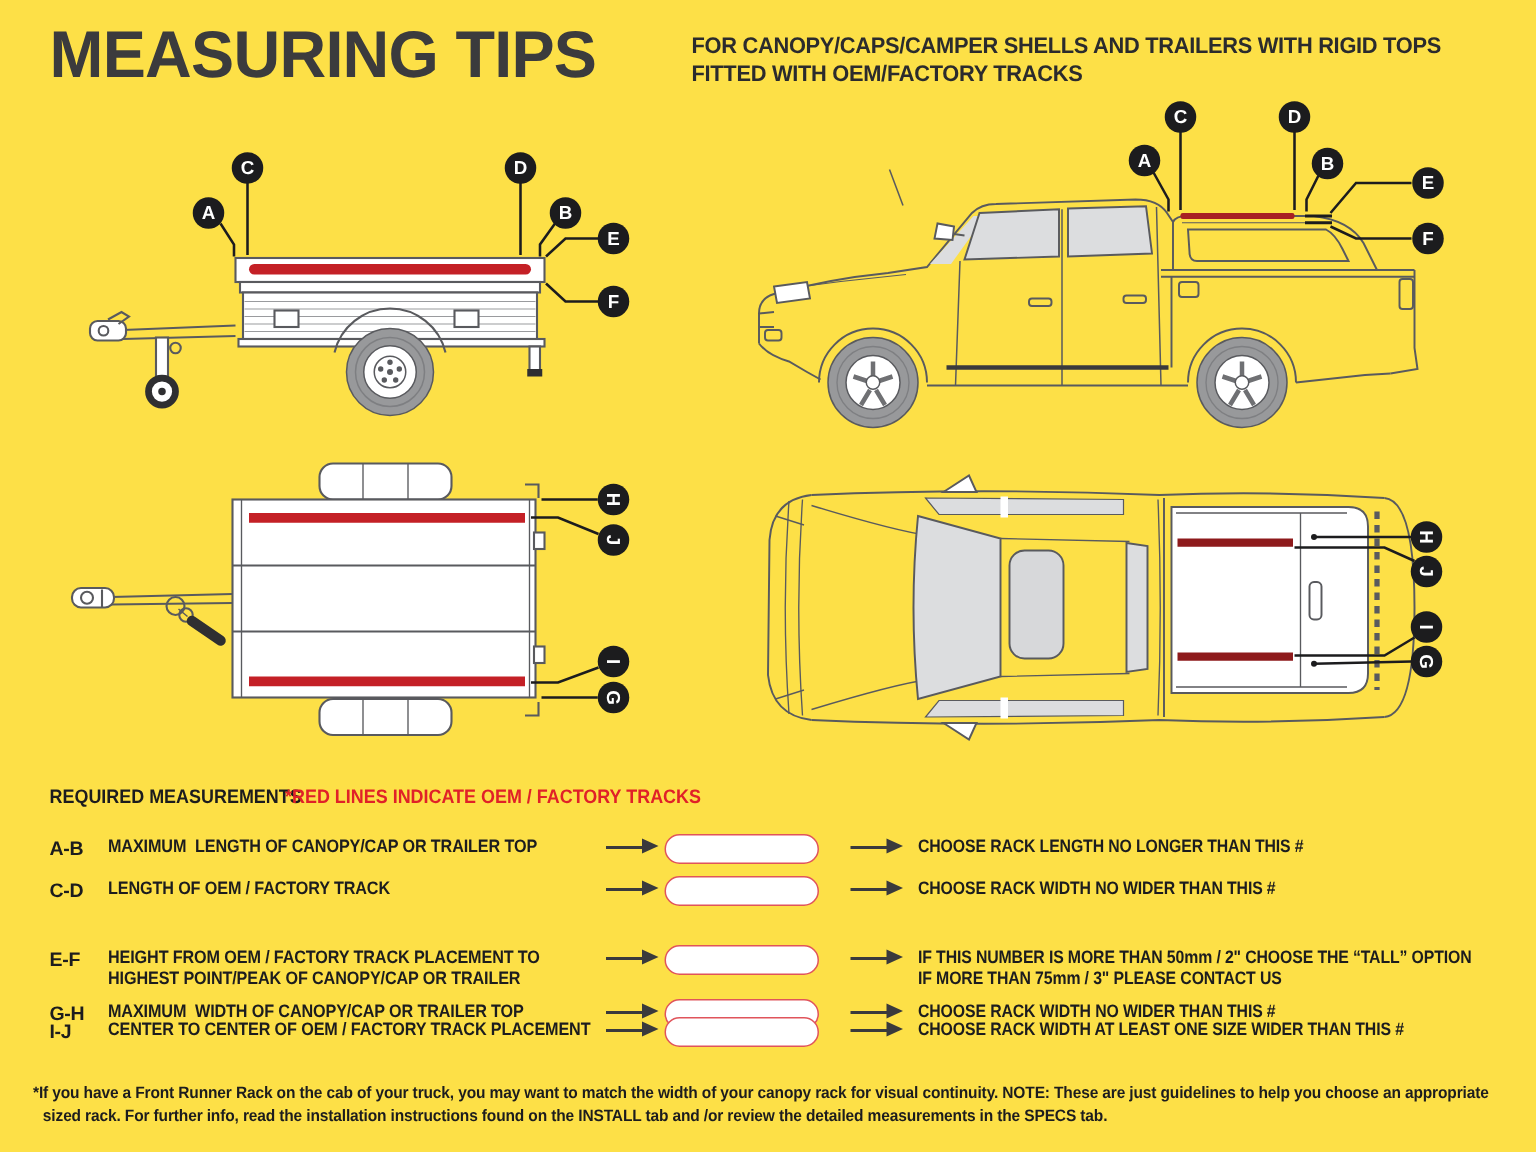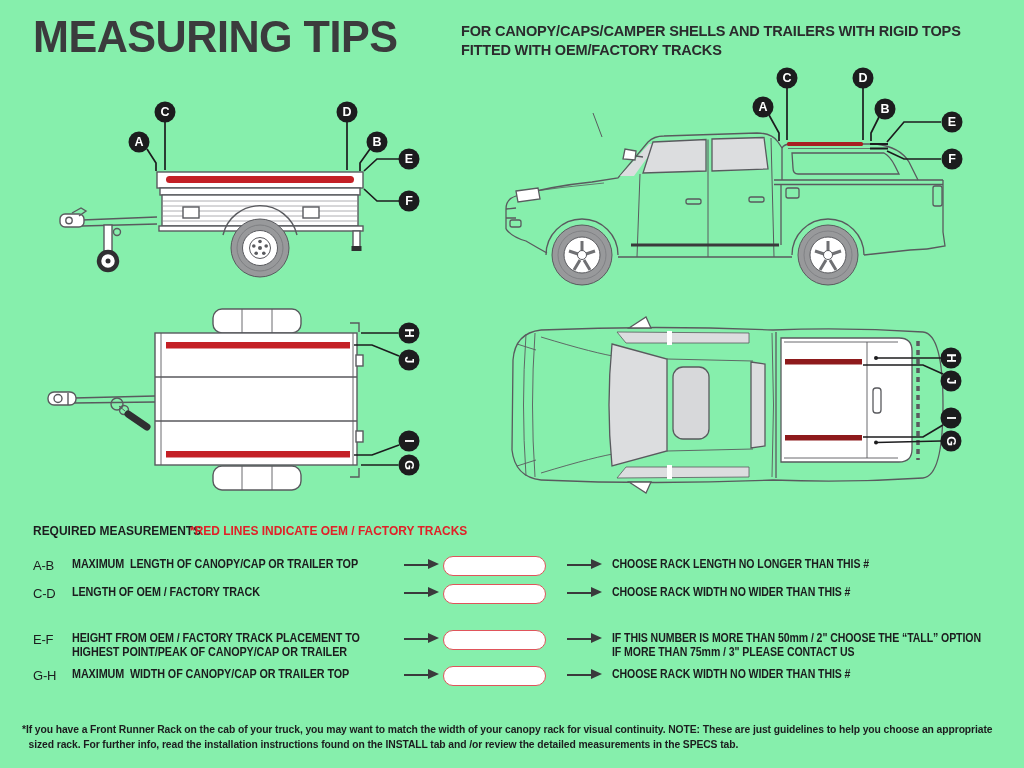--- a/index.html
+++ b/index.html
@@ -1,29 +1,29 @@
 <!DOCTYPE html>
 <html><head>
 <meta charset="utf-8">
 <style>
   html,body{margin:0;padding:0;background:#f2f2f2}
-  #canvas{position:relative;width:1024px;height:768px;background:#86efac;overflow:hidden;
+  #canvas{position:relative;width:1024px;height:768px;background:#fde047;overflow:hidden;
           font-family:"Liberation Sans",sans-serif;color:#1c1c1e}
   .abs{position:absolute}
   .title{left:33px;top:12px;font-size:44px;font-weight:800;letter-spacing:-0.5px;color:#3b3b3d;
          transform:scaleX(0.98);transform-origin:0 0;white-space:pre}
   .subtitle{left:461px;top:21px;font-size:15px;font-weight:700;line-height:19px;color:#2b2b2d;
             letter-spacing:-0.2px;transform:scaleX(0.97);transform-origin:0 0}
   .subtitle div{white-space:pre}
   .legend-required{left:33px;top:523px;font-size:13px;font-weight:700;white-space:pre;
                    transform:scaleX(0.92);transform-origin:0 0}
   .legend-red{left:190px;top:523px;font-size:13px;font-weight:700;color:#e02128;white-space:pre;
               transform:scaleX(0.92);transform-origin:0 0}
   .mrow{position:absolute;left:33px;width:985px;height:34px}
-  .mkey{position:absolute;left:0;top:0;font-size:13px;font-weight:400;letter-spacing:-0.2px;white-space:pre}
+  .mkey{position:absolute;left:0;top:0;font-size:13px;font-weight:700;letter-spacing:-0.2px;white-space:pre}
   .mdesc{position:absolute;left:39px;top:0;font-size:12px;font-weight:700;line-height:13.8px;
          letter-spacing:-0.1px;transform:scaleX(0.90);transform-origin:0 0}
   .mdesc div,.mres div{white-space:pre}
   .mres{position:absolute;left:579px;top:0;font-size:12px;font-weight:700;line-height:13.8px;
         letter-spacing:-0.1px;transform:scaleX(0.88);transform-origin:0 0}
   .arr{position:absolute;top:5.6px;height:2.8px;background:#3a3a3c;width:25px}
   .arr:after{content:"";position:absolute;right:-10px;top:-4.3px;width:0;height:0;
              border-left:11px solid #3a3a3c;border-top:5.7px solid transparent;border-bottom:5.7px solid transparent}
   .a1{left:371px}.a2{left:534px}
   .pill{position:absolute;left:410px;top:-2px;width:101px;height:18px;border:1.8px solid #e0545b;
@@ -360,16 +360,30 @@
         <div></div>
       </div>
     <span class="arr a1"></span>
     <span class="pill"></span>
     <span class="arr a2"></span>
     <div class="mres">
         <div>CHOOSE RACK WIDTH NO WIDER THAN THIS #</div>
         <div></div>
       </div>
   </div>
+  <div class="mrow" style="top:680px">
+    <div class="mkey">I-J</div>
+    <div class="mdesc">
+        <div>CENTER TO CENTER OF OEM / FACTORY TRACK PLACEMENT</div>
+        <div></div>
+      </div>
+    <span class="arr a1"></span>
+    <span class="pill"></span>
+    <span class="arr a2"></span>
+    <div class="mres">
+        <div>CHOOSE RACK WIDTH AT LEAST ONE SIZE WIDER THAN THIS #</div>
+        <div></div>
+      </div>
+  </div>
 
   <div class="abs footnote">*If you have a Front Runner Rack on the cab of your truck, you may want to match the width of your canopy rack for visual continuity. NOTE: These are just guidelines to help you choose an appropriate sized rack. For further info, read the installation instructions found on the INSTALL tab and /or review the detailed measurements in the SPECS tab.</div>
 
 </div>
 
 </body></html>

